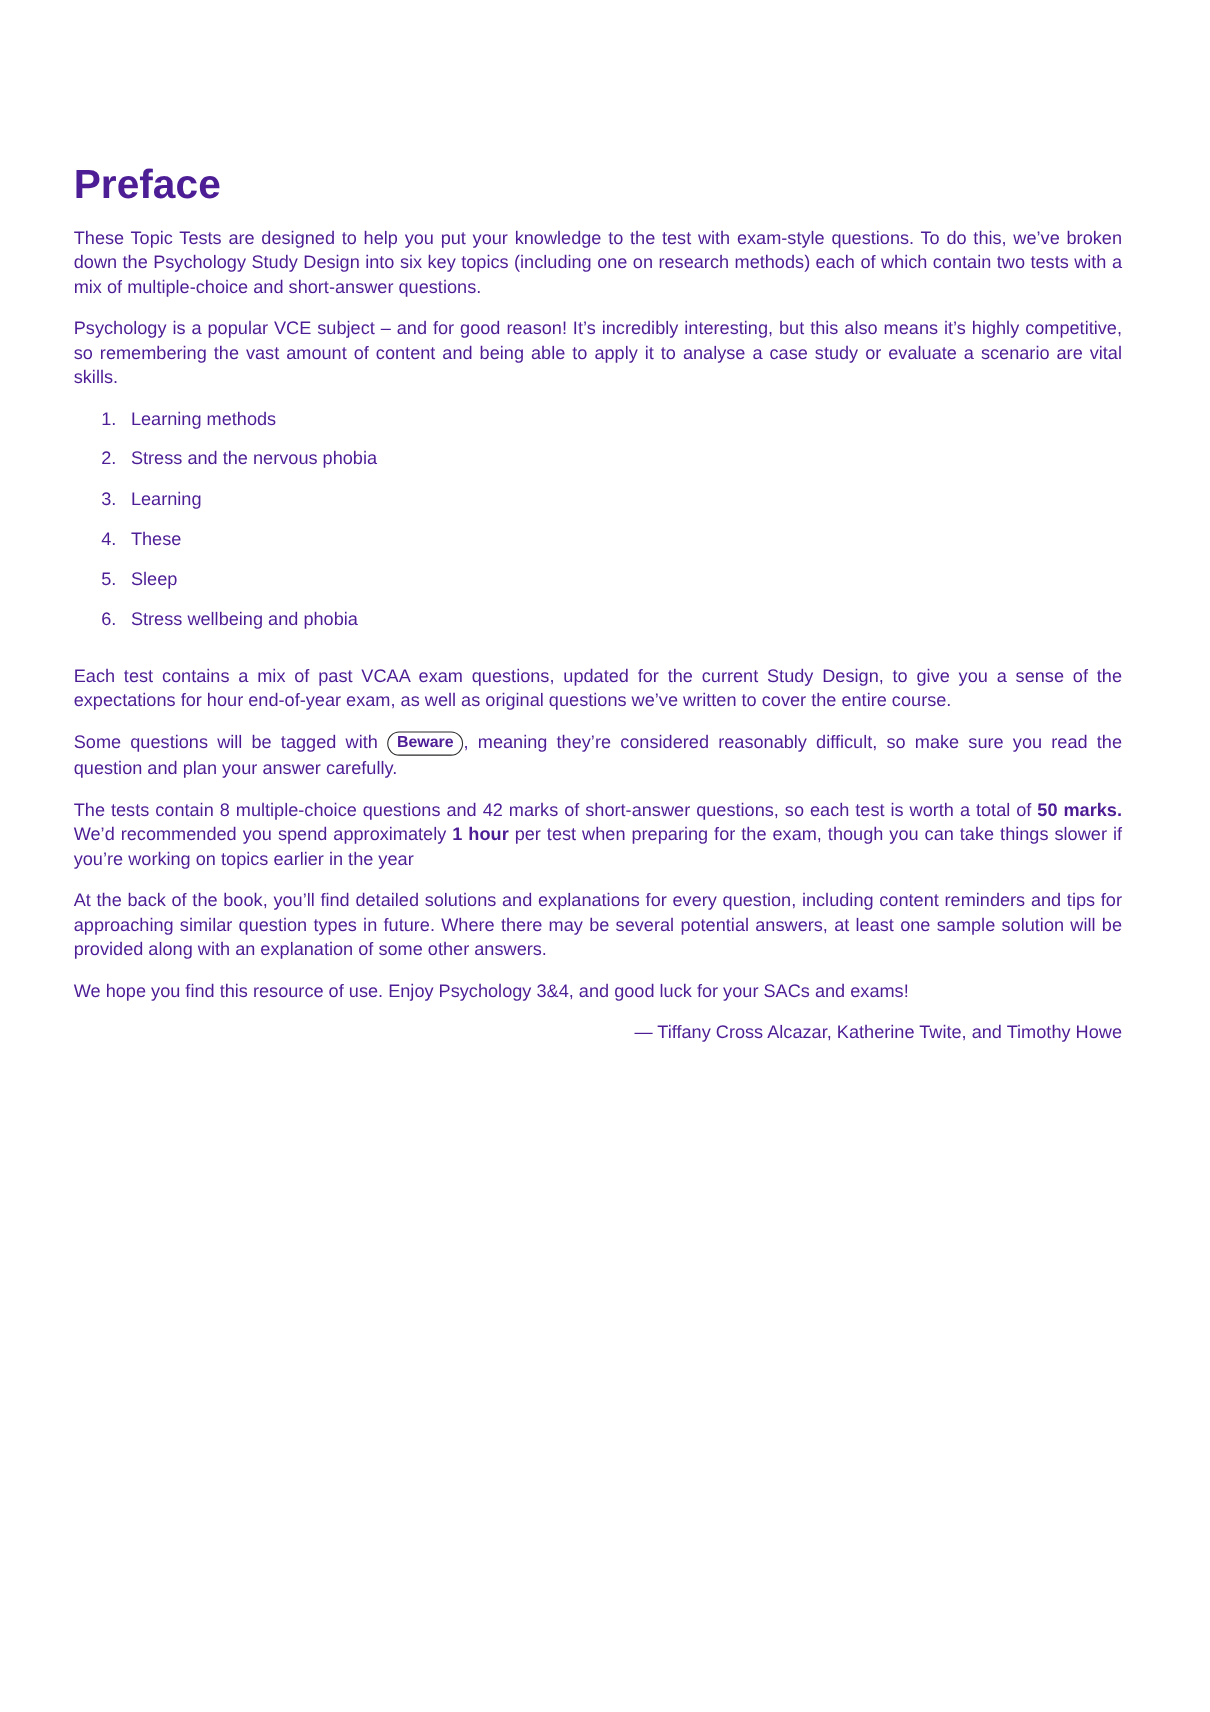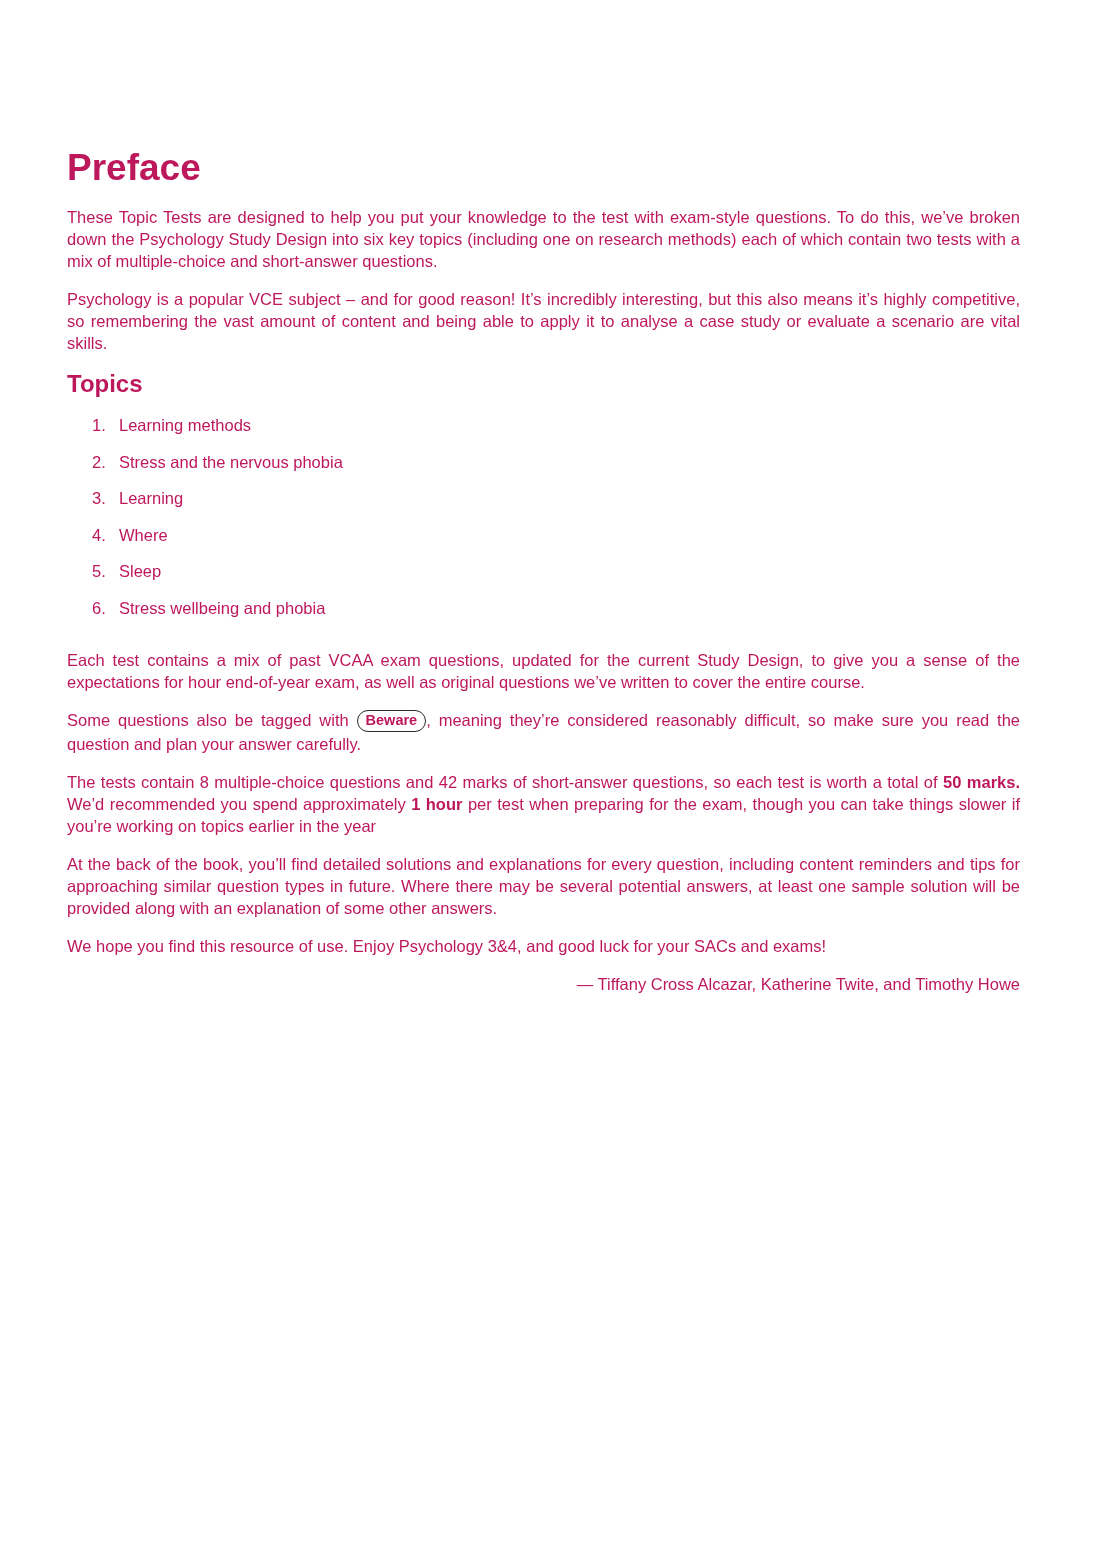--- a/index.html
+++ b/index.html
@@ -3,21 +3,21 @@
 <meta charset="utf-8">
 <style>
   * { margin: 0; padding: 0; box-sizing: border-box; }
   html, body { background: #ffffff; }
   .page {
     position: relative;
     width: 1100px;
     height: 1556px;
     background: #ffffff;
     font-family: "Liberation Sans", sans-serif;
-    color: #be185d;
+    color: #4c1d95;
     overflow: hidden;
   }
   .content {
     position: absolute;
     top: 148px;
     left: 67px;
     width: 953px;
   }
   .doc-title {
     font-size: 37px;
@@ -76,52 +76,51 @@
 
 <div class="page">
   <div class="content">
 
     <h1 class="doc-title">Preface</h1>
 
     <p class="body-text">These Topic Tests are designed to help you put your knowledge to the test with exam-style questions. To do this, we’ve broken down the Psychology Study Design into six key topics (including one on research methods) each of which contain two tests with a mix of multiple-choice and short-answer questions.</p>
 
     <p class="body-text">Psychology is a popular VCE subject – and for good reason! It’s incredibly interesting, but this also means it’s highly competitive, so remembering the vast amount of content and being able to apply it to analyse a case study or evaluate a scenario are vital skills.</p>
 
-    <h2 class="section-heading">Topics</h2>
 
     <ol class="topics-list">
       <li class="topic-item">
         <span class="topic-number">1.</span>
         <span class="topic-label">Learning methods</span>
       </li>
       <li class="topic-item">
         <span class="topic-number">2.</span>
         <span class="topic-label">Stress and the nervous phobia</span>
       </li>
       <li class="topic-item">
         <span class="topic-number">3.</span>
         <span class="topic-label">Learning</span>
       </li>
       <li class="topic-item">
         <span class="topic-number">4.</span>
-        <span class="topic-label">Where</span>
+        <span class="topic-label">These</span>
       </li>
       <li class="topic-item">
         <span class="topic-number">5.</span>
         <span class="topic-label">Sleep</span>
       </li>
       <li class="topic-item">
         <span class="topic-number">6.</span>
         <span class="topic-label">Stress wellbeing and phobia</span>
       </li>
     </ol>
 
     <p class="body-text">Each test contains a mix of past VCAA exam questions, updated for the current Study Design, to give you a sense of the expectations for hour end-of-year exam, as well as original questions we’ve written to cover the entire course.</p>
 
-    <p class="body-text"><span>Some questions also be tagged with </span><span class="beware-badge">Beware</span><span>, meaning they’re considered reasonably difficult, so make sure you read the question and plan your answer carefully.</span></p>
+    <p class="body-text"><span>Some questions will be tagged with </span><span class="beware-badge">Beware</span><span>, meaning they’re considered reasonably difficult, so make sure you read the question and plan your answer carefully.</span></p>
 
     <p class="body-text"><span>The tests contain 8 multiple-choice questions and 42 marks of short-answer questions, so each test is worth a total of </span><span style="font-weight: bold;">50 marks.</span><span> We’d recommended you spend approximately </span><span style="font-weight: bold;">1 hour</span><span> per test when preparing for the exam, though you can take things slower if you’re working on topics earlier in the year</span></p>
 
     <p class="body-text">At the back of the book, you’ll find detailed solutions and explanations for every question, including content reminders and tips for approaching similar question types in future. Where there may be several potential answers, at least one sample solution will be provided along with an explanation of some other answers.</p>
 
     <p class="body-text">We hope you find this resource of use. Enjoy Psychology 3&amp;4, and good luck for your SACs and exams!</p>
 
     <p class="attribution">— Tiffany Cross Alcazar, Katherine Twite, and Timothy Howe</p>
 
   </div>

